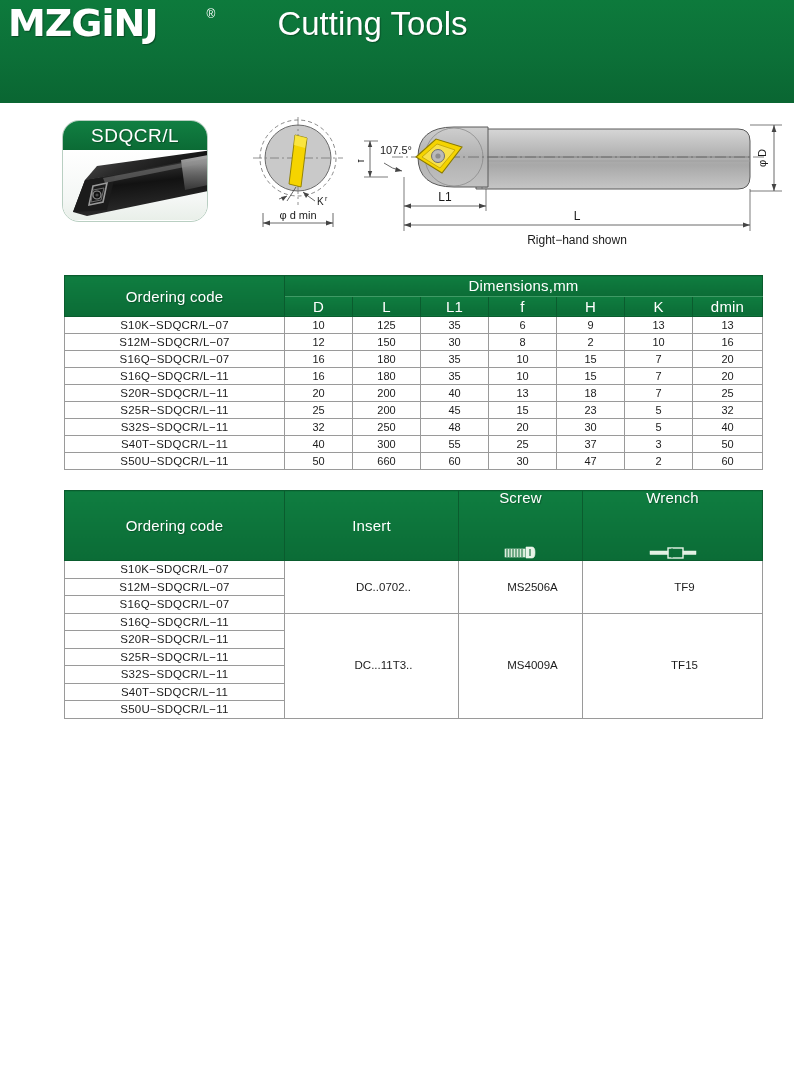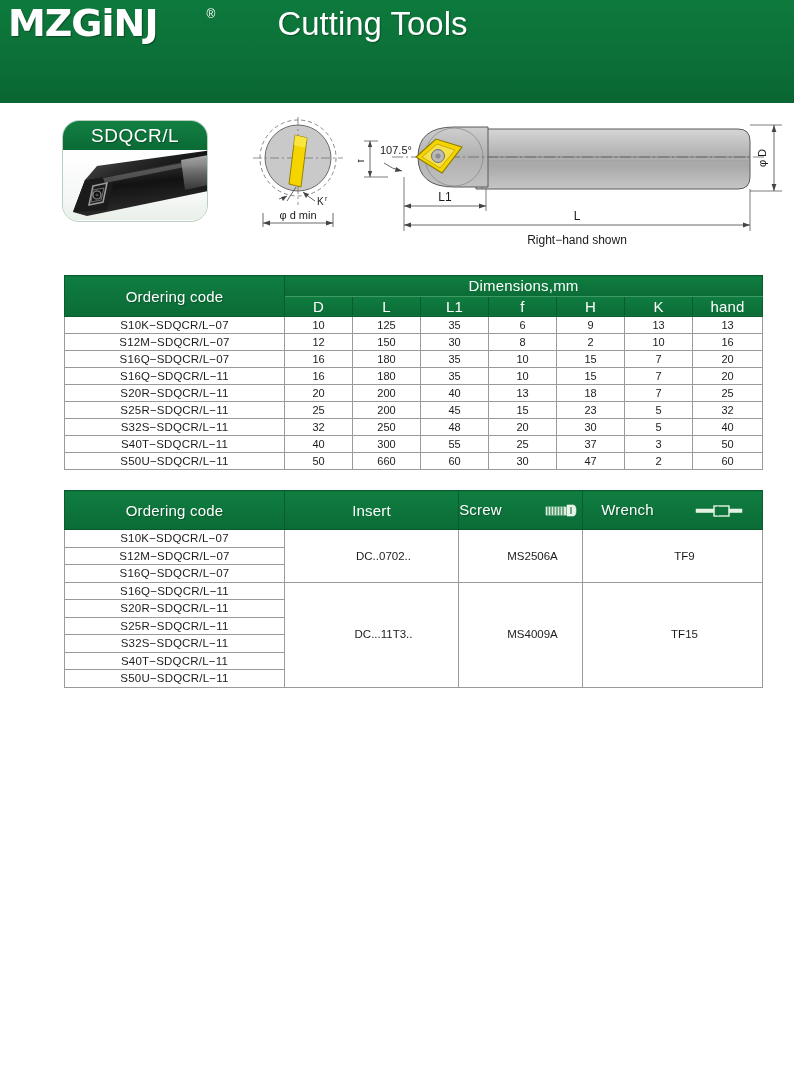--- a/index.html
+++ b/index.html
@@ -192,22 +192,22 @@
     left: 64px; top: 490px;
     width: 698px;
   }
   #acc-table thead th { height: 38px; vertical-align: middle; }
   #acc-table tbody td { height: 16.5px; line-height: 16.5px; }
   #acc-table tbody td.code { font-size: 11.5px; letter-spacing: 0.2px; }
   #acc-table tbody td.merged { font-size: 11.5px; vertical-align: middle; padding-left: 24px; }
 
   .head-stack {
     display: flex;
-    flex-direction: row;
-    align-items: flex-start;
+    flex-direction: column;
+    align-items: center;
     justify-content: center;
     line-height: 13px;
     gap: 40px;
   }
   .head-stack .ttl { margin-bottom: 1px; text-shadow: 1px 1px 1px rgba(0,0,0,0.25); }
 
   .icon-svg { display: block; }
   .ordering-head-label { text-shadow: 1px 1px 1px rgba(0,0,0,0.25); }
 </style>
 </head>
@@ -392,21 +392,21 @@
       </th>
       <th class="group" colspan="7">Dimensions,mm</th>
     </tr>
     <tr>
       <th>D</th>
       <th>L</th>
       <th>L1</th>
       <th>f</th>
       <th>H</th>
       <th>K</th>
-      <th>hand</th>
+      <th>dmin</th>
     </tr>
   </thead>
   <tbody id="dim-body">
       <tr>
         <td class="code">S10K−SDQCR/L−07</td>
         <td>10</td>
         <td>125</td>
         <td>35</td>
         <td>6</td>
         <td>9</td>

